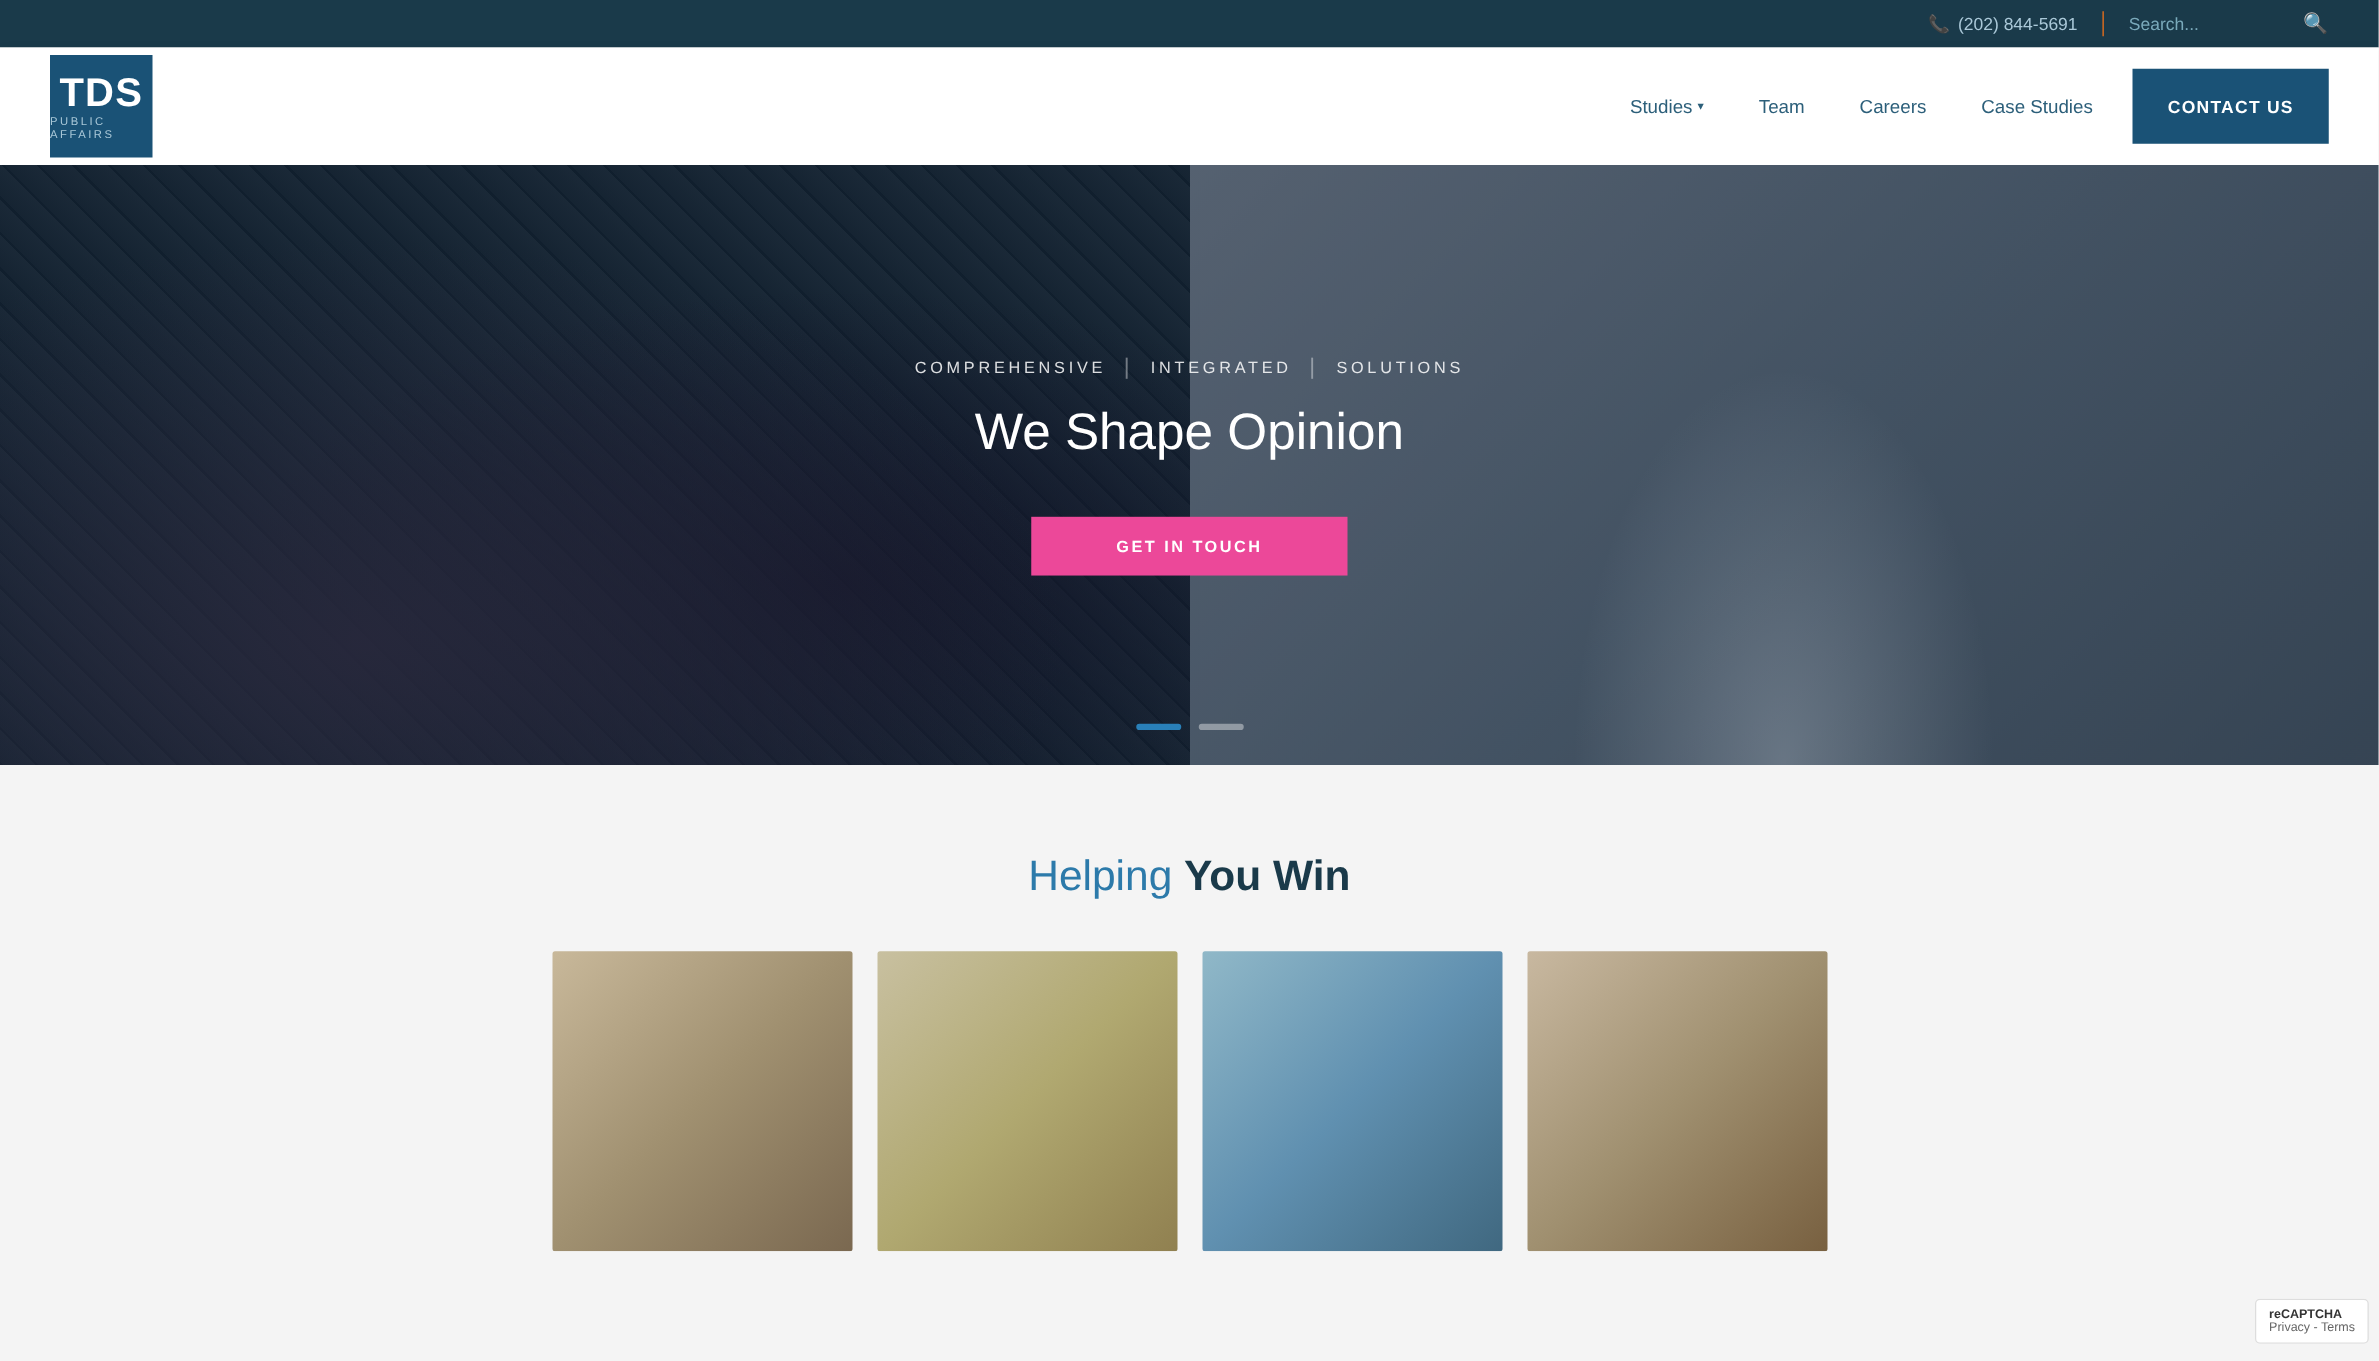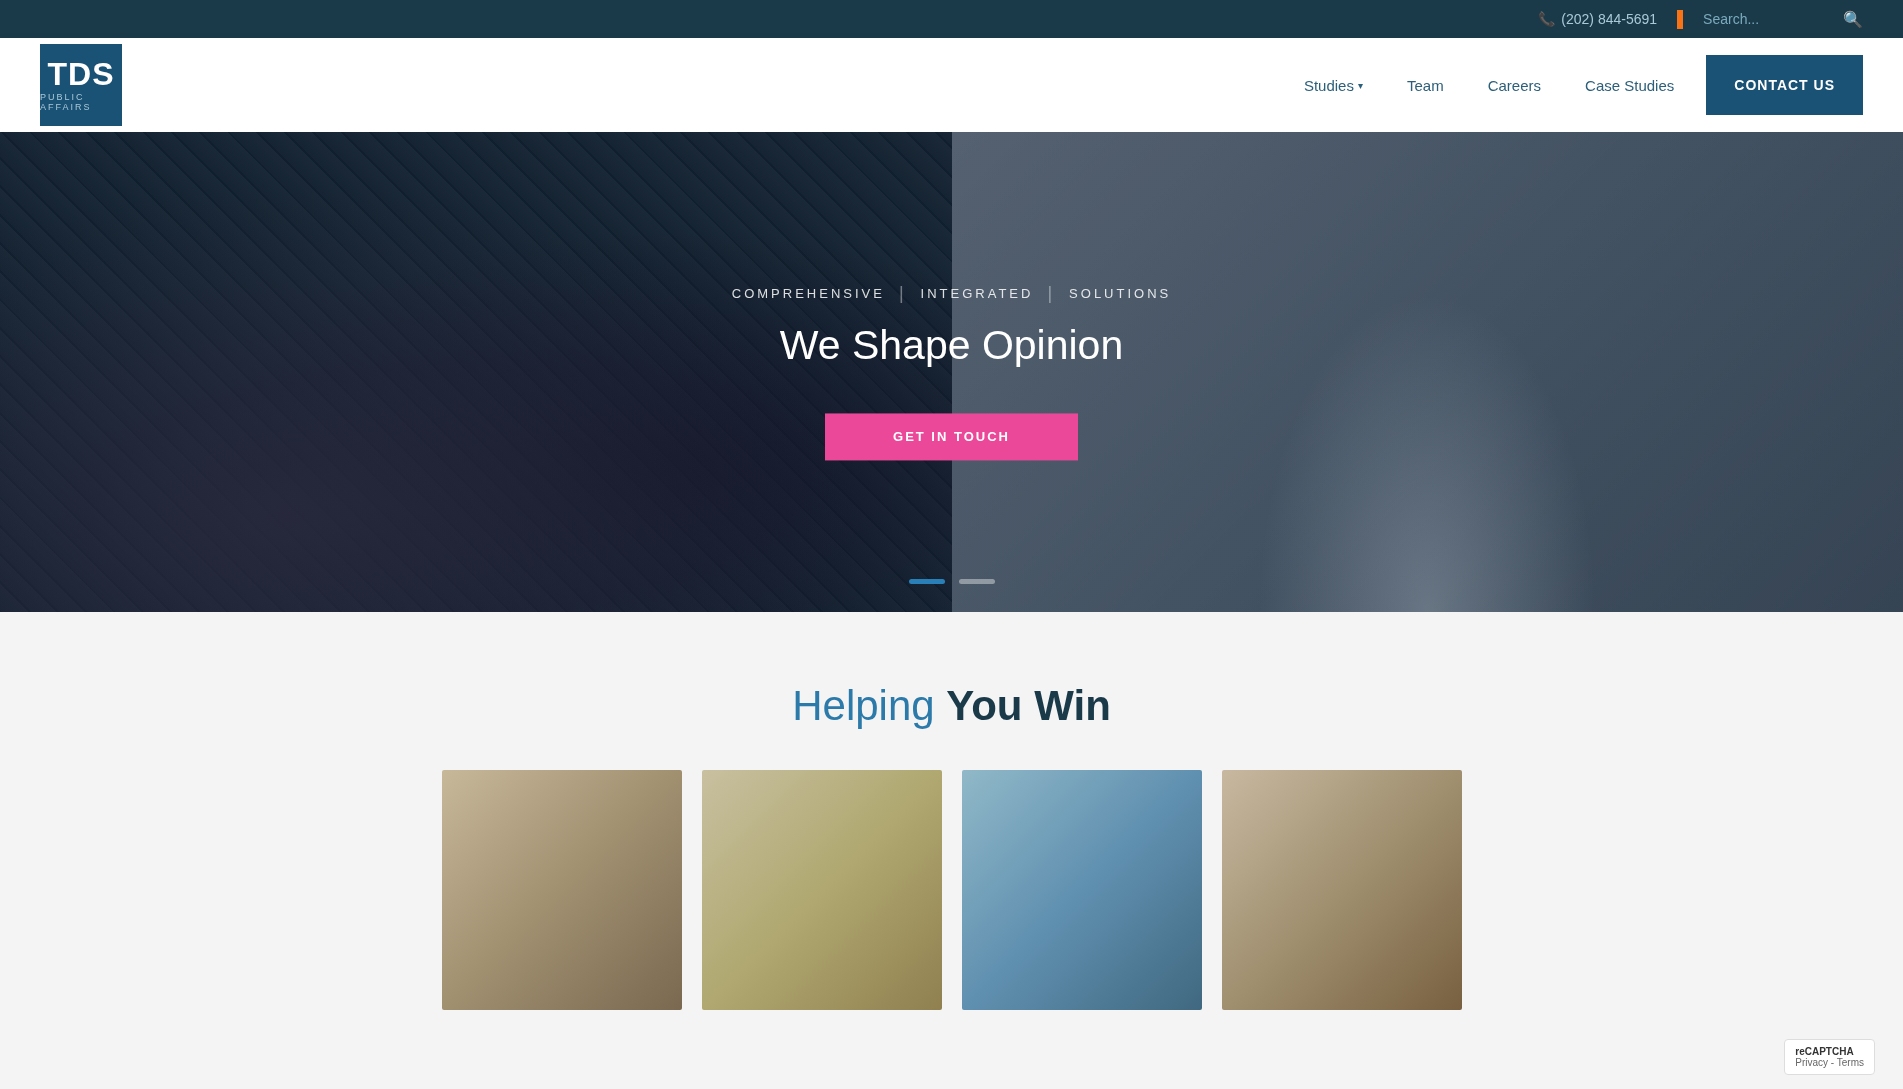--- a/index.html
+++ b/index.html
@@ -18,21 +18,21 @@
     .top-bar-phone {
       color: #aac8d8;
       font-size: 14px;
       display: flex;
       align-items: center;
       gap: 6px;
     }
     .top-bar-search {
       display: flex;
       align-items: center;
-      border-left: 6px solid #f97316;
+      border-left: 1px solid #f97316;
       padding-left: 20px;
     }
     .top-bar-search input {
       background: transparent;
       border: none;
       outline: none;
       color: #aac8d8;
       font-size: 14px;
       width: 140px;
     }
@@ -221,21 +221,21 @@
     }
     .dot.active { background: #2980b9; }
 
     
     .section-helping {
       background: #f4f4f4;
       padding: 70px 40px 0;
       text-align: center;
     }
     .helping-title {
-      font-size: 42px;
+      font-size: 34px;
       color: #2c7aaa;
       font-weight: 300;
       margin-bottom: 40px;
     }
     .helping-title strong { color: #1a3a4a; font-weight: 900; }
 
     
     .cards-row {
       display: flex;
       gap: 20px;
@@ -251,21 +251,21 @@
     
     .card-1 { background: linear-gradient(135deg, #c8b89a 0%, #a09070 50%, #7a6850 100%); }
     .card-2 { background: linear-gradient(135deg, #c8c0a0 0%, #b0a870 50%, #908050 100%); }
     .card-3 { background: linear-gradient(135deg, #90b8c8 0%, #6090b0 50%, #406880 100%); }
     .card-4 { background: linear-gradient(135deg, #c8b8a0 0%, #a09070 50%, #786040 100%); }
 
     
     .recaptcha-badge {
       position: fixed;
       bottom: 14px;
-      right: 28px;
+      right: 8px;
       background: #fff;
       border: 1px solid #ddd;
       border-radius: 4px;
       padding: 6px 10px;
       font-size: 10px;
       color: #666;
       z-index: 1000;
     }
     .recaptcha-badge strong { color: #333; }
   </style>

